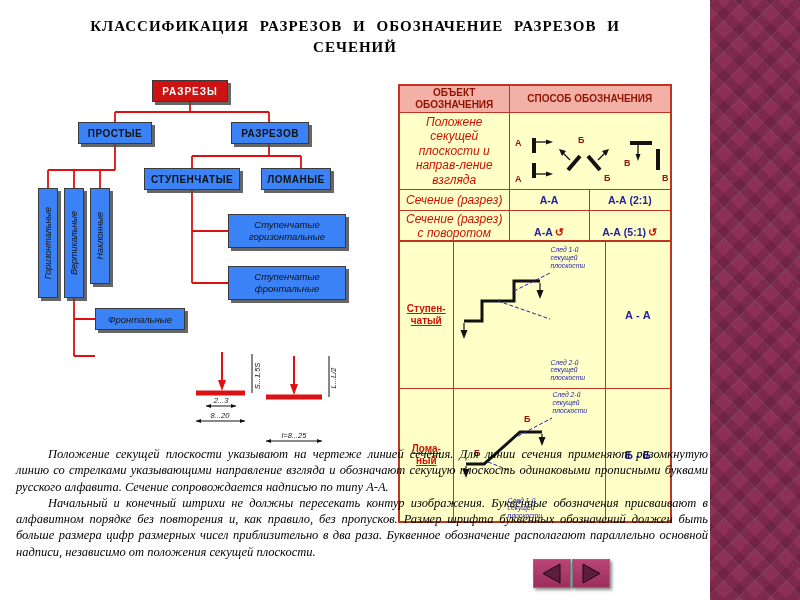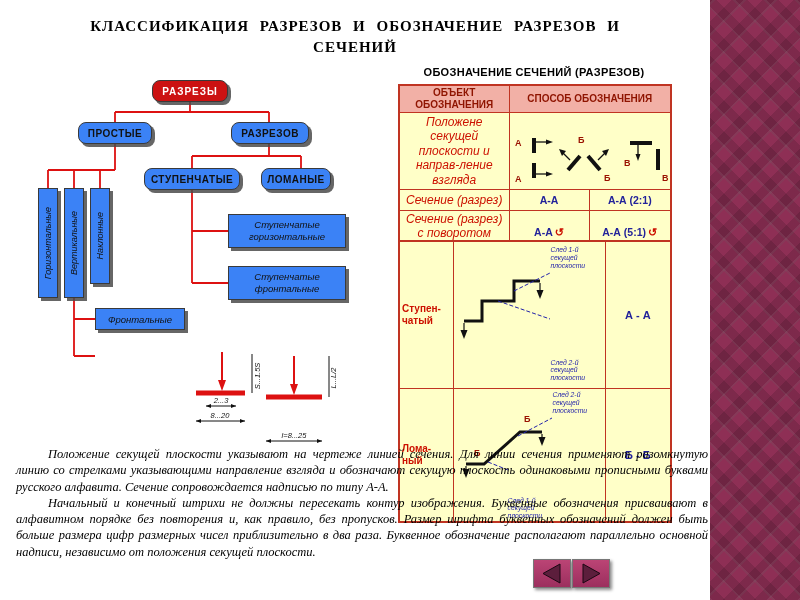--- a/index.html
+++ b/index.html
@@ -18,39 +18,39 @@
 
   .title{position:absolute;left:15px;top:16px;width:680px;text-align:center;
     font-family:"Liberation Serif",serif;font-weight:bold;font-size:15px;
     letter-spacing:1px;word-spacing:6px;color:#000;line-height:1.4;}
 
   
   .tree-lines{position:absolute;left:0;top:0;}
   .node{position:absolute;display:flex;align-items:center;justify-content:center;
     background:#3b82f6;border:1px solid #3a3a3a;box-shadow:3px 3px 0 rgba(75,75,75,.85);
     font-size:10px;color:#111;text-align:center;box-sizing:border-box;}
-  .node.top{font-weight:bold;letter-spacing:.5px;border-radius:8px;}
+  .node.top{font-weight:bold;letter-spacing:.5px;}
   .node.root{background:#cc1212;color:#fff;font-weight:bold;letter-spacing:1px;}
   .node.it{font-style:italic;font-size:9.5px;}
   .node.two{white-space:pre-line;line-height:1.25;}
   .vtext{writing-mode:vertical-rl;transform:rotate(180deg);font-style:italic;font-size:9px;}
 
   
   .tbl-title{position:absolute;width:272px;left:398px;text-align:center;
     font-weight:bold;font-size:11px;letter-spacing:.3px;color:#000;}
   table.sect{position:absolute;left:398px;border-collapse:collapse;table-layout:fixed;
     width:272px;background:#ffffc8;border:2px solid #c03422;}
   table.sect td, table.sect th{border:1px solid #c03422;padding:1px 2px;overflow:hidden;
     white-space:pre-line;vertical-align:middle;}
   th.hdr-pink{background:#f2b0a6;color:#8f1400;font-size:10px;line-height:1.2;}
   td.lbl{color:#cc1100;font-style:italic;font-size:12px;text-align:center;line-height:1.2;}
   td.val{color:#22229a;font-weight:bold;font-size:10.5px;text-align:center;}
   .rot{color:#cc1100;font-weight:bold;font-size:11px;margin-left:2px;}
   th.hdr-yel{color:#b31300;font-size:9.5px;line-height:1.25;background:#ffffc8;}
-  td.type{color:#cc1100;font-weight:bold;font-size:10px;text-align:left;line-height:1.25;}
+  td.type{color:#cc1100;font-weight:bold;font-size:10px;text-align:center;line-height:1.25;text-decoration:underline;}
   td.desig{color:#22229a;font-weight:bold;font-size:11px;text-align:center;}
   td.draw{position:relative;padding:0;}
   .note{position:absolute;color:#2222aa;font-style:italic;font-size:6.8px;line-height:1.15;
     white-space:pre-line;text-align:left;}
 
   
   .bodytext{position:absolute;left:16px;top:446px;width:692px;
     font-family:"Liberation Serif",serif;font-style:italic;font-size:12.5px;
     line-height:1.3;color:#000;text-align:justify;}
   .bodytext p{margin:0;text-indent:32px;}
@@ -124,21 +124,20 @@
     <polygon points="104,47 100,36 108,36" fill="#dd1111"></polygon>
     <line x1="76" y1="49" x2="132" y2="49" stroke="#dd1111" stroke-width="5"></line>
     <line x1="139" y1="8" x2="139" y2="49" stroke="#111" stroke-width="1"></line>
     <text transform="rotate(-90 146 30)" x="146" y="30" text-anchor="middle" font-size="7.5" font-style="italic" fill="#111">L...L/2</text>
     <line x1="76" y1="93" x2="132" y2="93" stroke="#111" stroke-width="1"></line>
     <polygon points="76,93 81,91 81,95" fill="#111"></polygon>
       <polygon points="132,93 127,91 127,95" fill="#111"></polygon>
     <text x="104" y="90" text-anchor="middle" font-size="7.5" font-style="italic" fill="#111">l=8...25</text>
   </svg>
 
-  <div class="tbl-title" style="top:66px">ОБОЗНАЧЕНИЕ  СЕЧЕНИЙ (РАЗРЕЗОВ)</div>
 
   <table class="sect" style="top:84px">
     <colgroup>
         <col style="width:110px">
         <col style="width:80px">
         <col style="width:82px">
       </colgroup>
     <tbody>
         <tr style="height:16px">
       <th class="hdr-pink">ОБЪЕКТ

